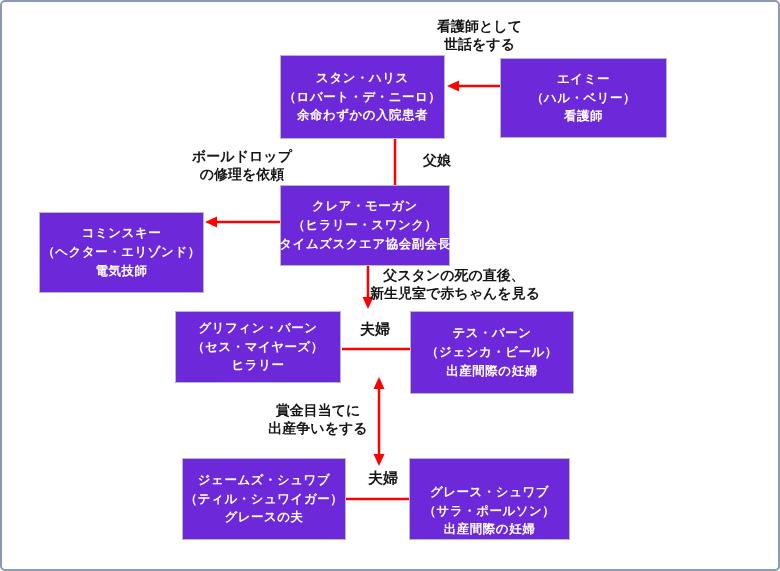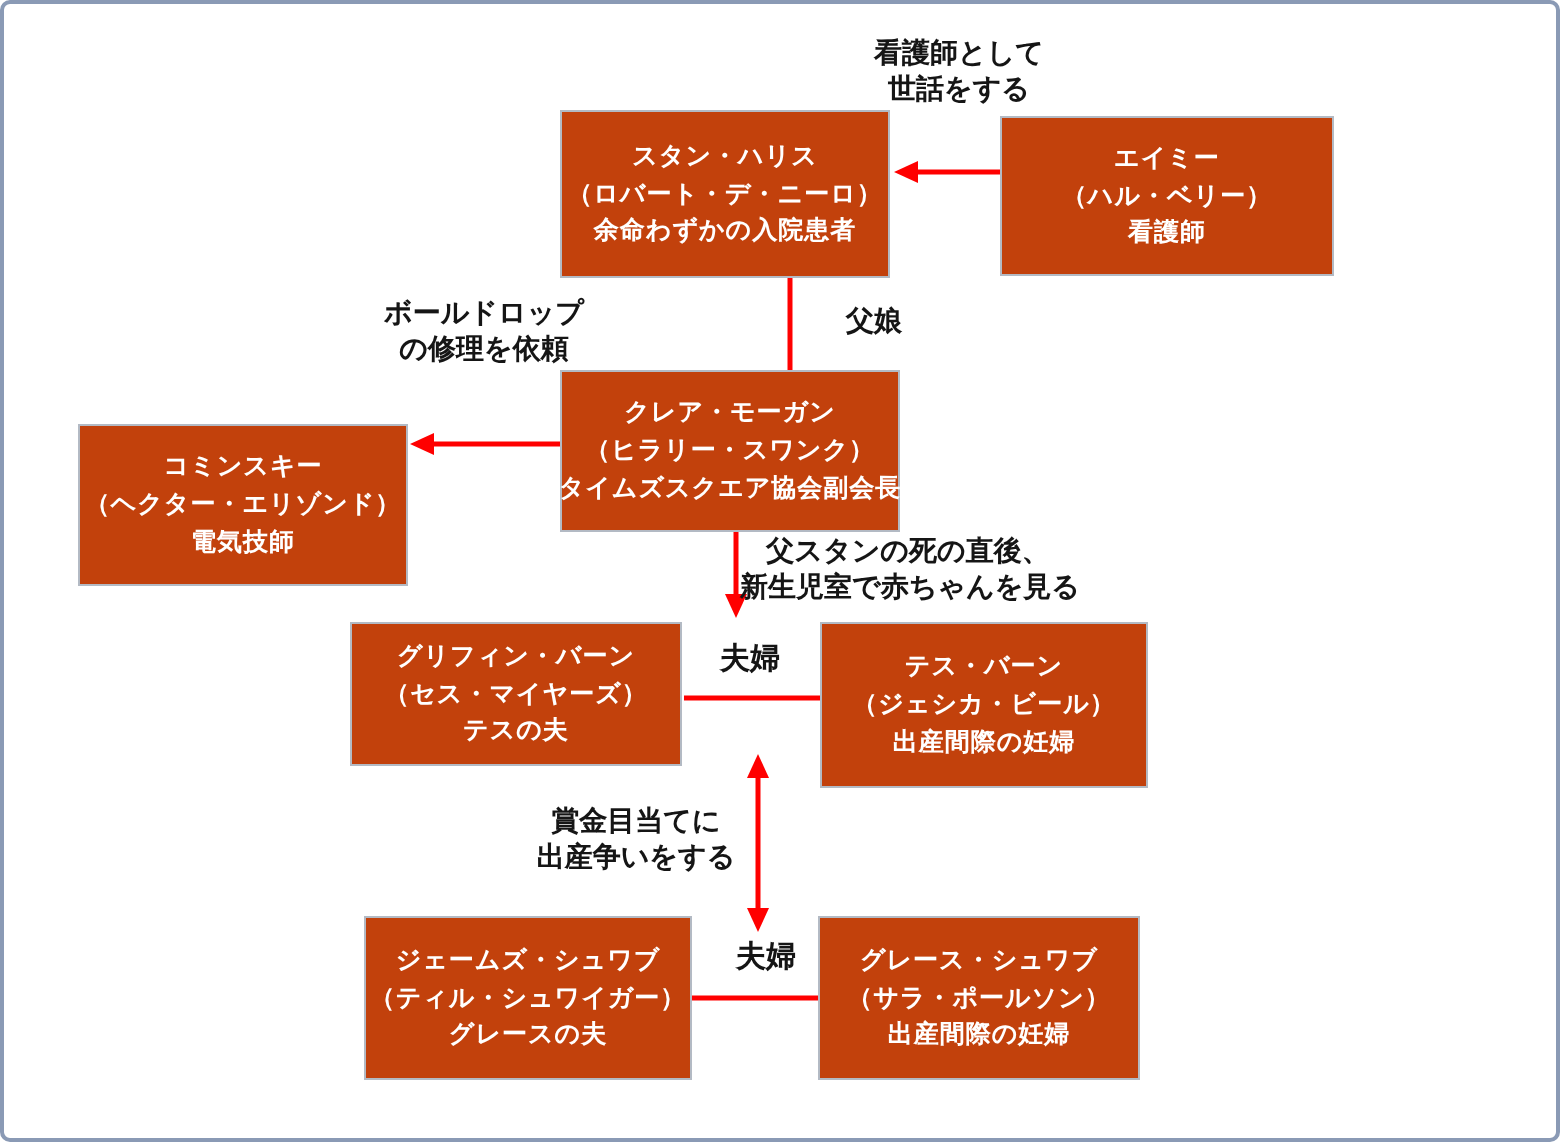--- a/index.html
+++ b/index.html
@@ -22,21 +22,21 @@
     position: absolute;
     left: 0;
     top: 0;
     width: 780px;
     height: 571px;
     pointer-events: none;
   }
   .node {
     position: absolute;
     box-sizing: border-box;
-    background: #c2410c;
+    background: #6d28d9;
     border: 1px solid #b3bac4;
     color: #ffffff;
     font-weight: bold;
     font-size: 12.5px;
     line-height: 1.5;
     text-align: center;
     display: flex;
     flex-direction: column;
     justify-content: center;
     align-items: center;
@@ -61,21 +61,21 @@
     white-space: nowrap;
   }
   
   #node-stan     { left: 278px; top: 53px;  width: 165px; height: 84px; }
   #node-amy      { left: 498px; top: 56px;  width: 167px; height: 80px; }
   #node-kominsky { left: 37px;  top: 182px; width: 165px; height: 81px; margin-top: 28px; }
   #node-claire   { left: 278px; top: 183px; width: 170px; height: 81px; font-family: Liberation Serif, serif; }
   #node-griffin  { left: 173px; top: 309px; width: 166px; height: 72px; }
   #node-tess     { left: 408px; top: 309px; width: 164px; height: 83px; }
   #node-james    { left: 180px; top: 456px; width: 164px; height: 82px; }
-  #node-grace    { left: 407px; top: 456px; width: 161px; height: 82px; }
+  #node-grace    { left: 407px; top: 456px; width: 161px; height: 82px; justify-content: flex-end; }
   
   #label-nurse-care      { left: 415px; top: 16px;  width: 125px; }
   #label-ball-drop       { left: 182px; top: 146px; width: 116px; }
   #label-father-daughter { left: 410px; top: 150px; width: 50px; }
   #label-newborn         { left: 368px; top: 265px; width: 168px; }
   #label-couple-top      { left: 351px; top: 318px; width: 44px; }
   #label-prize           { left: 257px; top: 400px; width: 118px; }
   #label-couple-bottom   { left: 359px; top: 467px; width: 44px; }
 </style>
 </head>
@@ -135,21 +135,21 @@
     <span>電気技師</span>
   </div>
   <div class="node" id="node-claire">
     <span>クレア・モーガン</span>
     <span>（ヒラリー・スワンク）</span>
     <span>タイムズスクエア協会副会長</span>
   </div>
   <div class="node" id="node-griffin">
     <span>グリフィン・バーン</span>
     <span>（セス・マイヤーズ）</span>
-    <span>テスの夫</span>
+    <span>ヒラリー</span>
   </div>
   <div class="node" id="node-tess">
     <span>テス・バーン</span>
     <span>（ジェシカ・ビール）</span>
     <span>出産間際の妊婦</span>
   </div>
   <div class="node" id="node-james">
     <span>ジェームズ・シュワブ</span>
     <span>（ティル・シュワイガー）</span>
     <span>グレースの夫</span>

